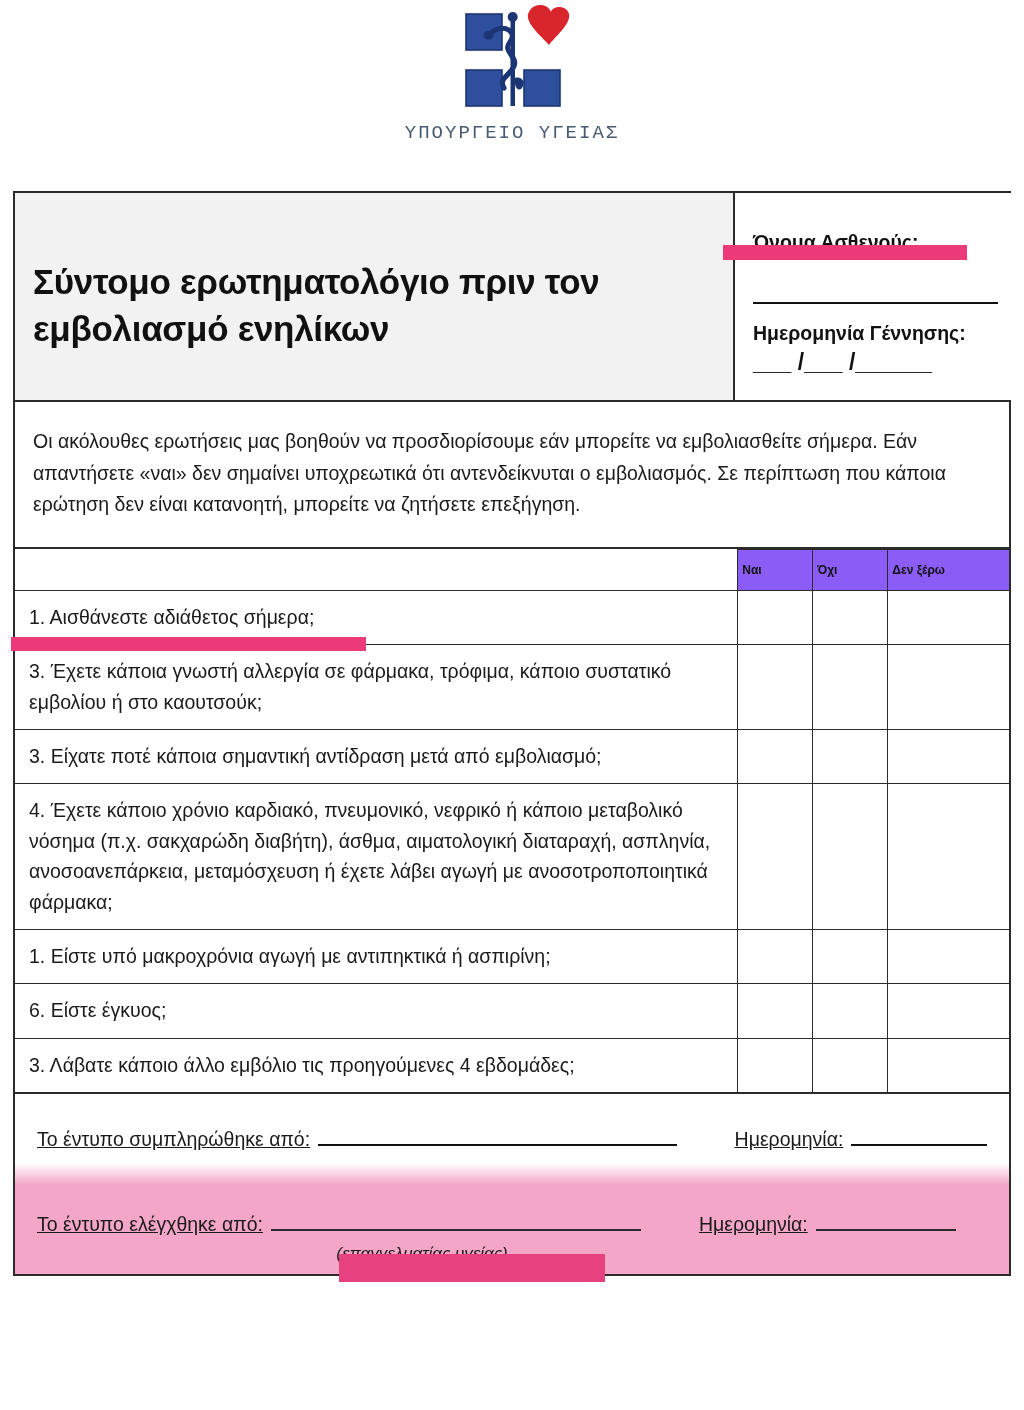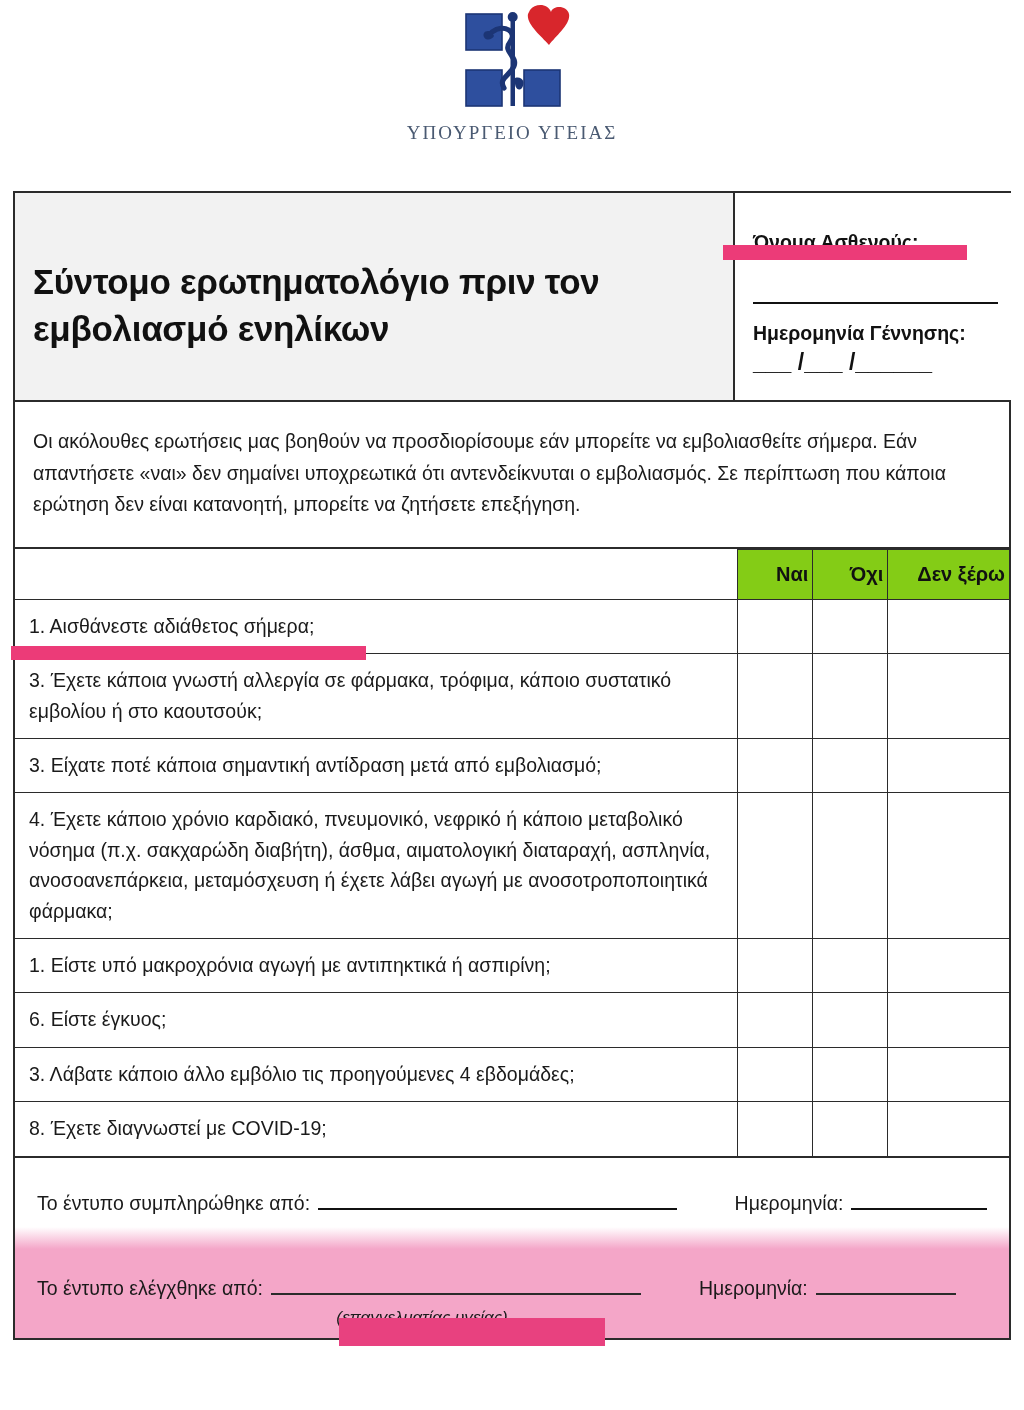--- a/index.html
+++ b/index.html
@@ -25,21 +25,21 @@
     align-items: center;
   }
   .logo-mark {
     position: relative;
     width: 120px;
     height: 112px;
   }
   .logo-mark svg { display: block; }
   .ministry-text {
     margin-top: 6px;
-    font-family: Liberation Serif, serif;
+    font-family: Liberation Mono, monospace;
     font-size: 19px;
     letter-spacing: 2.0px;
     color: #4a5a72;
     text-align: center;
     white-space: nowrap;
   }
 
   
   .form-wrap {
     position: absolute;
@@ -145,26 +145,26 @@
     border-left: none;
     padding: 11px 14px 12px 14px;
     font-size: 19.5px;
     line-height: 1.56;
     color: #1a1a1a;
     vertical-align: top;
     position: relative;
   }
   table.q-table td.ans-cell { background: #fff; }
   table.q-table th.head-cell {
-    font-size: 20px;
+    font-size: 12px;
     font-weight: bold;
     padding: 13px 4px 13px 4px;
-    text-align: right;
+    text-align: left;
     color: #111;
-    background: #84cc16;
+    background: #8b5cf6;
   }
   thead tr th { border-top: none; }
   table.q-table tr:last-child td { border-bottom: none; }
   table.q-table td.ans-cell:last-child,
   table.q-table th.head-cell:last-child { border-right: none; }
 
   .q-underline {
     position: absolute;
     left: -4px;
     bottom: -7px;
@@ -177,20 +177,21 @@
   .foot-sec {
     border-top: 2.5px solid #2b2b2b;
     position: relative;
   }
   .foot-line {
     display: flex;
     align-items: baseline;
     font-size: 19.5px;
     color: #1a1a1a;
     white-space: nowrap;
+    text-decoration: underline;
   }
   .foot-line .lbl { flex: 0 0 auto; }
   .rule {
     display: inline-block;
     border-bottom: 2px solid #111;
     height: 0;
   }
   .rule.long  { width: 370px; margin: 0 0 0 8px; }
   .rule.short { width: 140px; margin: 0 0 0 8px; }
   .gapper { flex: 0 0 58px; }
@@ -328,26 +329,20 @@
         <td class="ans-cell"></td>
         <td class="ans-cell"></td>
         <td class="ans-cell"></td>
       </tr>
       <tr>
         <td class="q-cell">3. Λάβατε κάποιο άλλο εμβόλιο τις προηγούμενες 4 εβδομάδες;</td>
         <td class="ans-cell"></td>
         <td class="ans-cell"></td>
         <td class="ans-cell"></td>
       </tr>
-      <tr>
-        <td class="q-cell">8. Έχετε διαγνωστεί με COVID-19;</td>
-        <td class="ans-cell"></td>
-        <td class="ans-cell"></td>
-        <td class="ans-cell"></td>
-      </tr>
     </tbody>
   </table>
 
   <div class="foot-sec">
 
     <div class="foot-top">
       <div class="foot-line">
         <span class="lbl">Το έντυπο συμπληρώθηκε από:</span>
         <span class="rule long"></span>
         <span class="gapper"></span>

